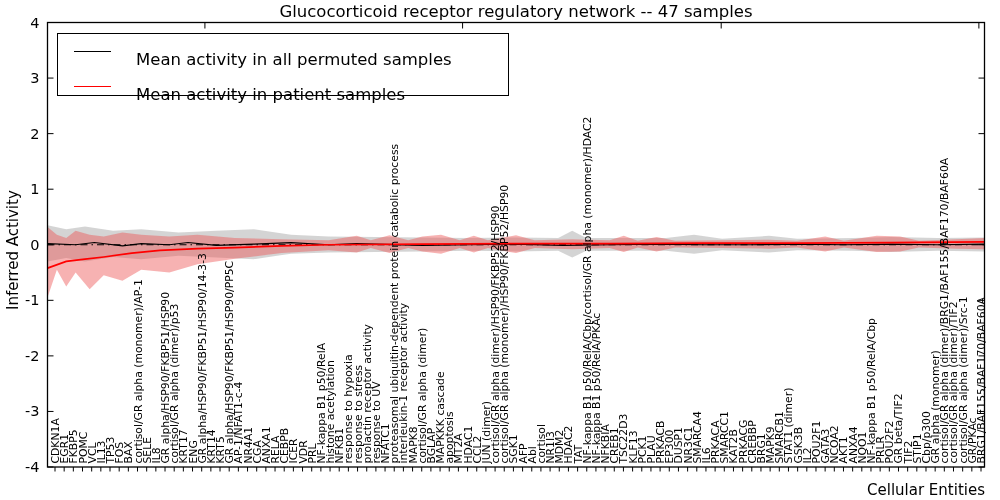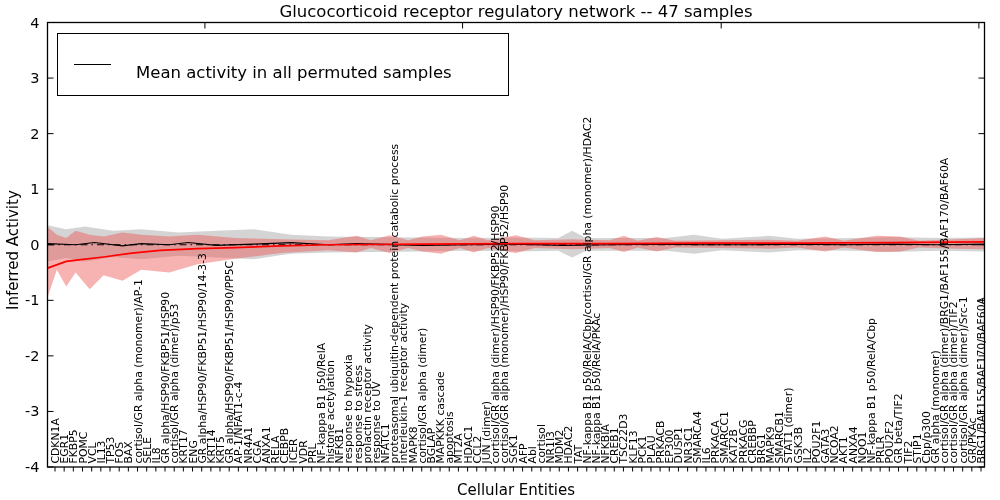--- a/index.html
+++ b/index.html
@@ -3,21 +3,21 @@
 <meta charset="utf-8">
 <style>
   html,body{margin:0;padding:0;background:#ffffff;}
   #fig{position:relative;width:1000px;height:500px;background:#ffffff;overflow:hidden;
        font-family:"DejaVu Sans","Liberation Sans",sans-serif;}
   #chart-svg{position:absolute;left:0;top:0;}
   .title{position:absolute;left:47px;top:2px;width:938px;text-align:center;
          font-size:16.5px;color:#000;}
   .ylabel{position:absolute;left:4px;top:310px;transform:rotate(-90deg);
           transform-origin:left top;font-size:15px;color:#000;white-space:nowrap;}
-  .xlabel{position:absolute;left:47px;top:481px;width:938px;text-align:center;
+  .xlabel{position:absolute;left:47px;top:481px;width:938px;text-align:right;
           font-size:15px;color:#000;}
   .legend{position:absolute;left:57px;top:33px;width:452px;height:63px;
           background:#ffffff;border:1.6px solid #000;box-sizing:border-box;
           display:flex;flex-direction:column;justify-content:space-evenly;}
   .legend-row{display:flex;align-items:center;padding-left:16px;}
   .legend-swatch{display:inline-block;width:37px;height:0;border-top-width:1.6px;
           border-top-style:solid;margin-right:25px;}
   .legend-label{font-size:16.5px;color:#000;white-space:nowrap;margin-top:16px;}
 </style>
 </head>
@@ -268,14 +268,18 @@
       <rect x="47.5" y="22.5" width="937" height="444.5" fill="none" stroke="#000" stroke-width="1.3"></rect>
     </svg>
   <div class="title">Glucocorticoid receptor regulatory network -- 47 samples</div>
   <div class="ylabel">Inferred Activity</div>
   <div class="xlabel">Cellular Entities</div>
   <div class="legend">
     <div class="legend-row">
       <span class="legend-swatch" style="border-top-color: rgb(0, 0, 0);"></span>
       <span class="legend-label">Mean activity in all permuted samples</span>
     </div>
+    <div class="legend-row">
+      <span class="legend-swatch" style="border-top-color: rgb(255, 0, 0);"></span>
+      <span class="legend-label">Mean activity in patient samples</span>
+    </div>
   </div>
 </div>
 
 </body></html>

